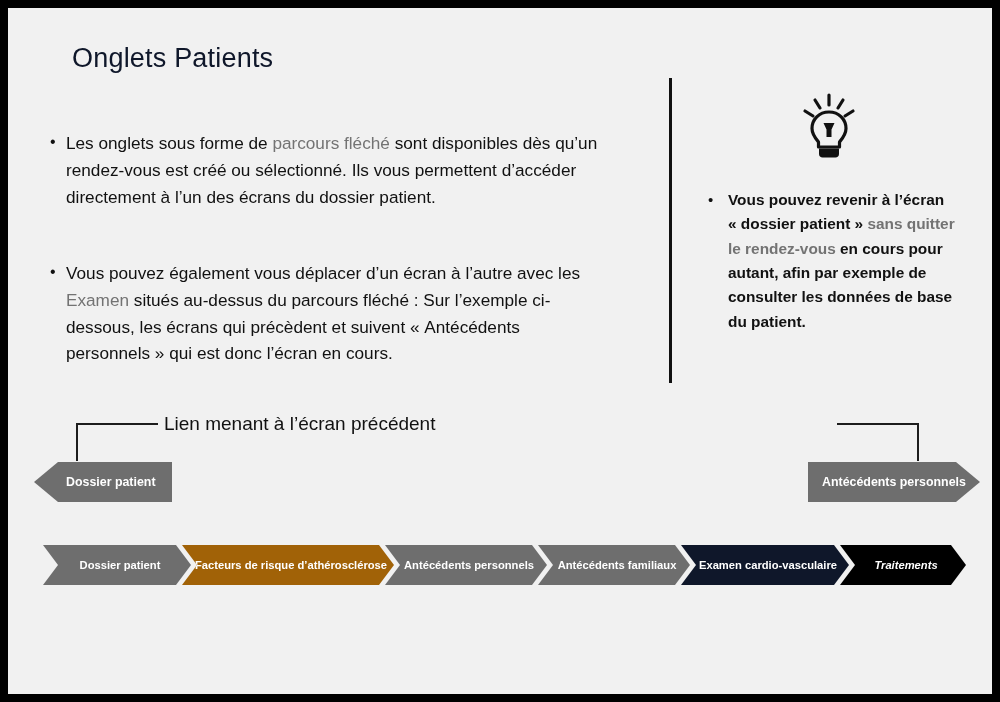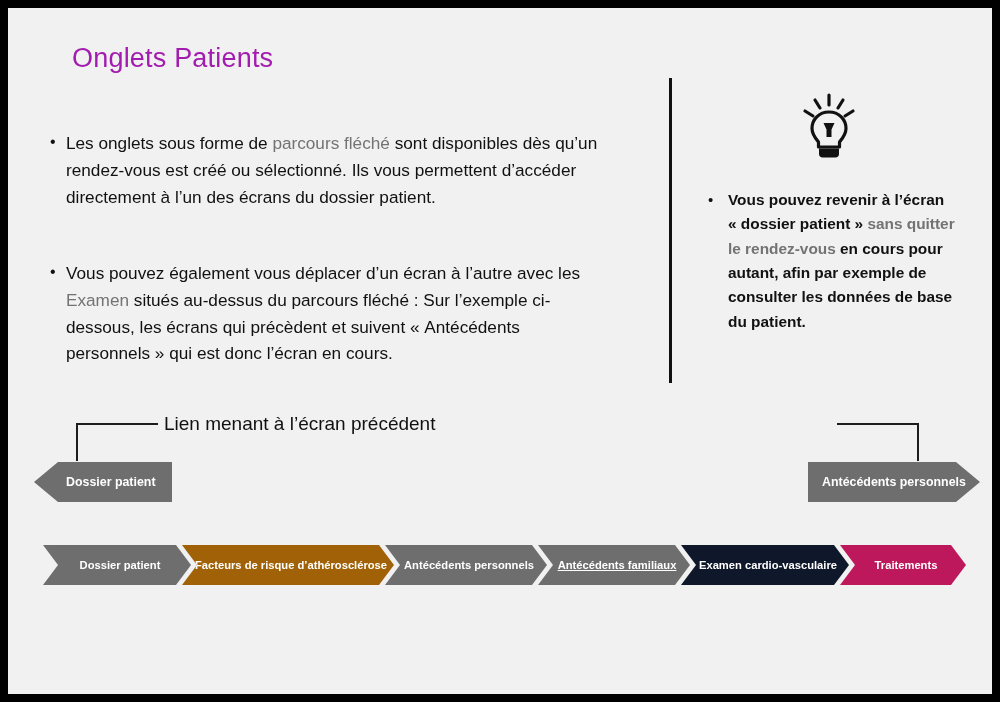--- a/index.html
+++ b/index.html
@@ -32,21 +32,21 @@
     background: #F1F1F1;
     overflow: hidden;
   }
 
   
   #page-title {
     position: absolute;
     left: 64px;
     top: 35px;
     font-size: 27px;
-    color: #a21caf;
+    color: #0f172a;
     letter-spacing: 0.2px;
     white-space: nowrap;
   }
 
   
   .body-bullet {
     position: absolute;
     left: 36px;
     width: 575px;
     font-size: 17.2px;
@@ -241,19 +241,19 @@
     <div class="callout-tab" id="callout-tab-prev">Dossier patient</div>
 
     <div class="conn-h" id="conn-next-h"></div>
     <div class="conn-v" id="conn-next-v"></div>
     <div class="callout-tab" id="callout-tab-next">Antécédents personnels</div>
 
     <div id="breadcrumb-bar">
         <div class="crumb" style="width: 148px; flex: 0 0 148px; background: rgb(110, 110, 110); z-index: 20;">Dossier patient</div>
         <div class="crumb" style="width: 212px; flex: 0 0 212px; background: #a16207; z-index: 19;">Facteurs de risque d’athérosclérose</div>
         <div class="crumb" style="width: 162px; flex: 0 0 162px; background: rgb(110, 110, 110); z-index: 18;">Antécédents personnels</div>
-        <div class="crumb" style="width: 152px; flex: 0 0 152px; background: rgb(110, 110, 110); z-index: 17; text-decoration: underline;">Antécédents familiaux</div>
+        <div class="crumb" style="width: 152px; flex: 0 0 152px; background: rgb(110, 110, 110); z-index: 17;">Antécédents familiaux</div>
         <div class="crumb" style="width: 168px; flex: 0 0 168px; background: #0f172a; z-index: 16;">Examen cardio-vasculaire</div>
-        <div class="crumb" style="width: 126px; flex: 0 0 126px; background: #be185d; z-index: 15;">Traitements</div>
+        <div class="crumb" style="width: 126px; flex: 0 0 126px; background: #000000; z-index: 15; font-style: italic;">Traitements</div>
       </div>
 
   </div>
 </div>
 
 </body></html>

